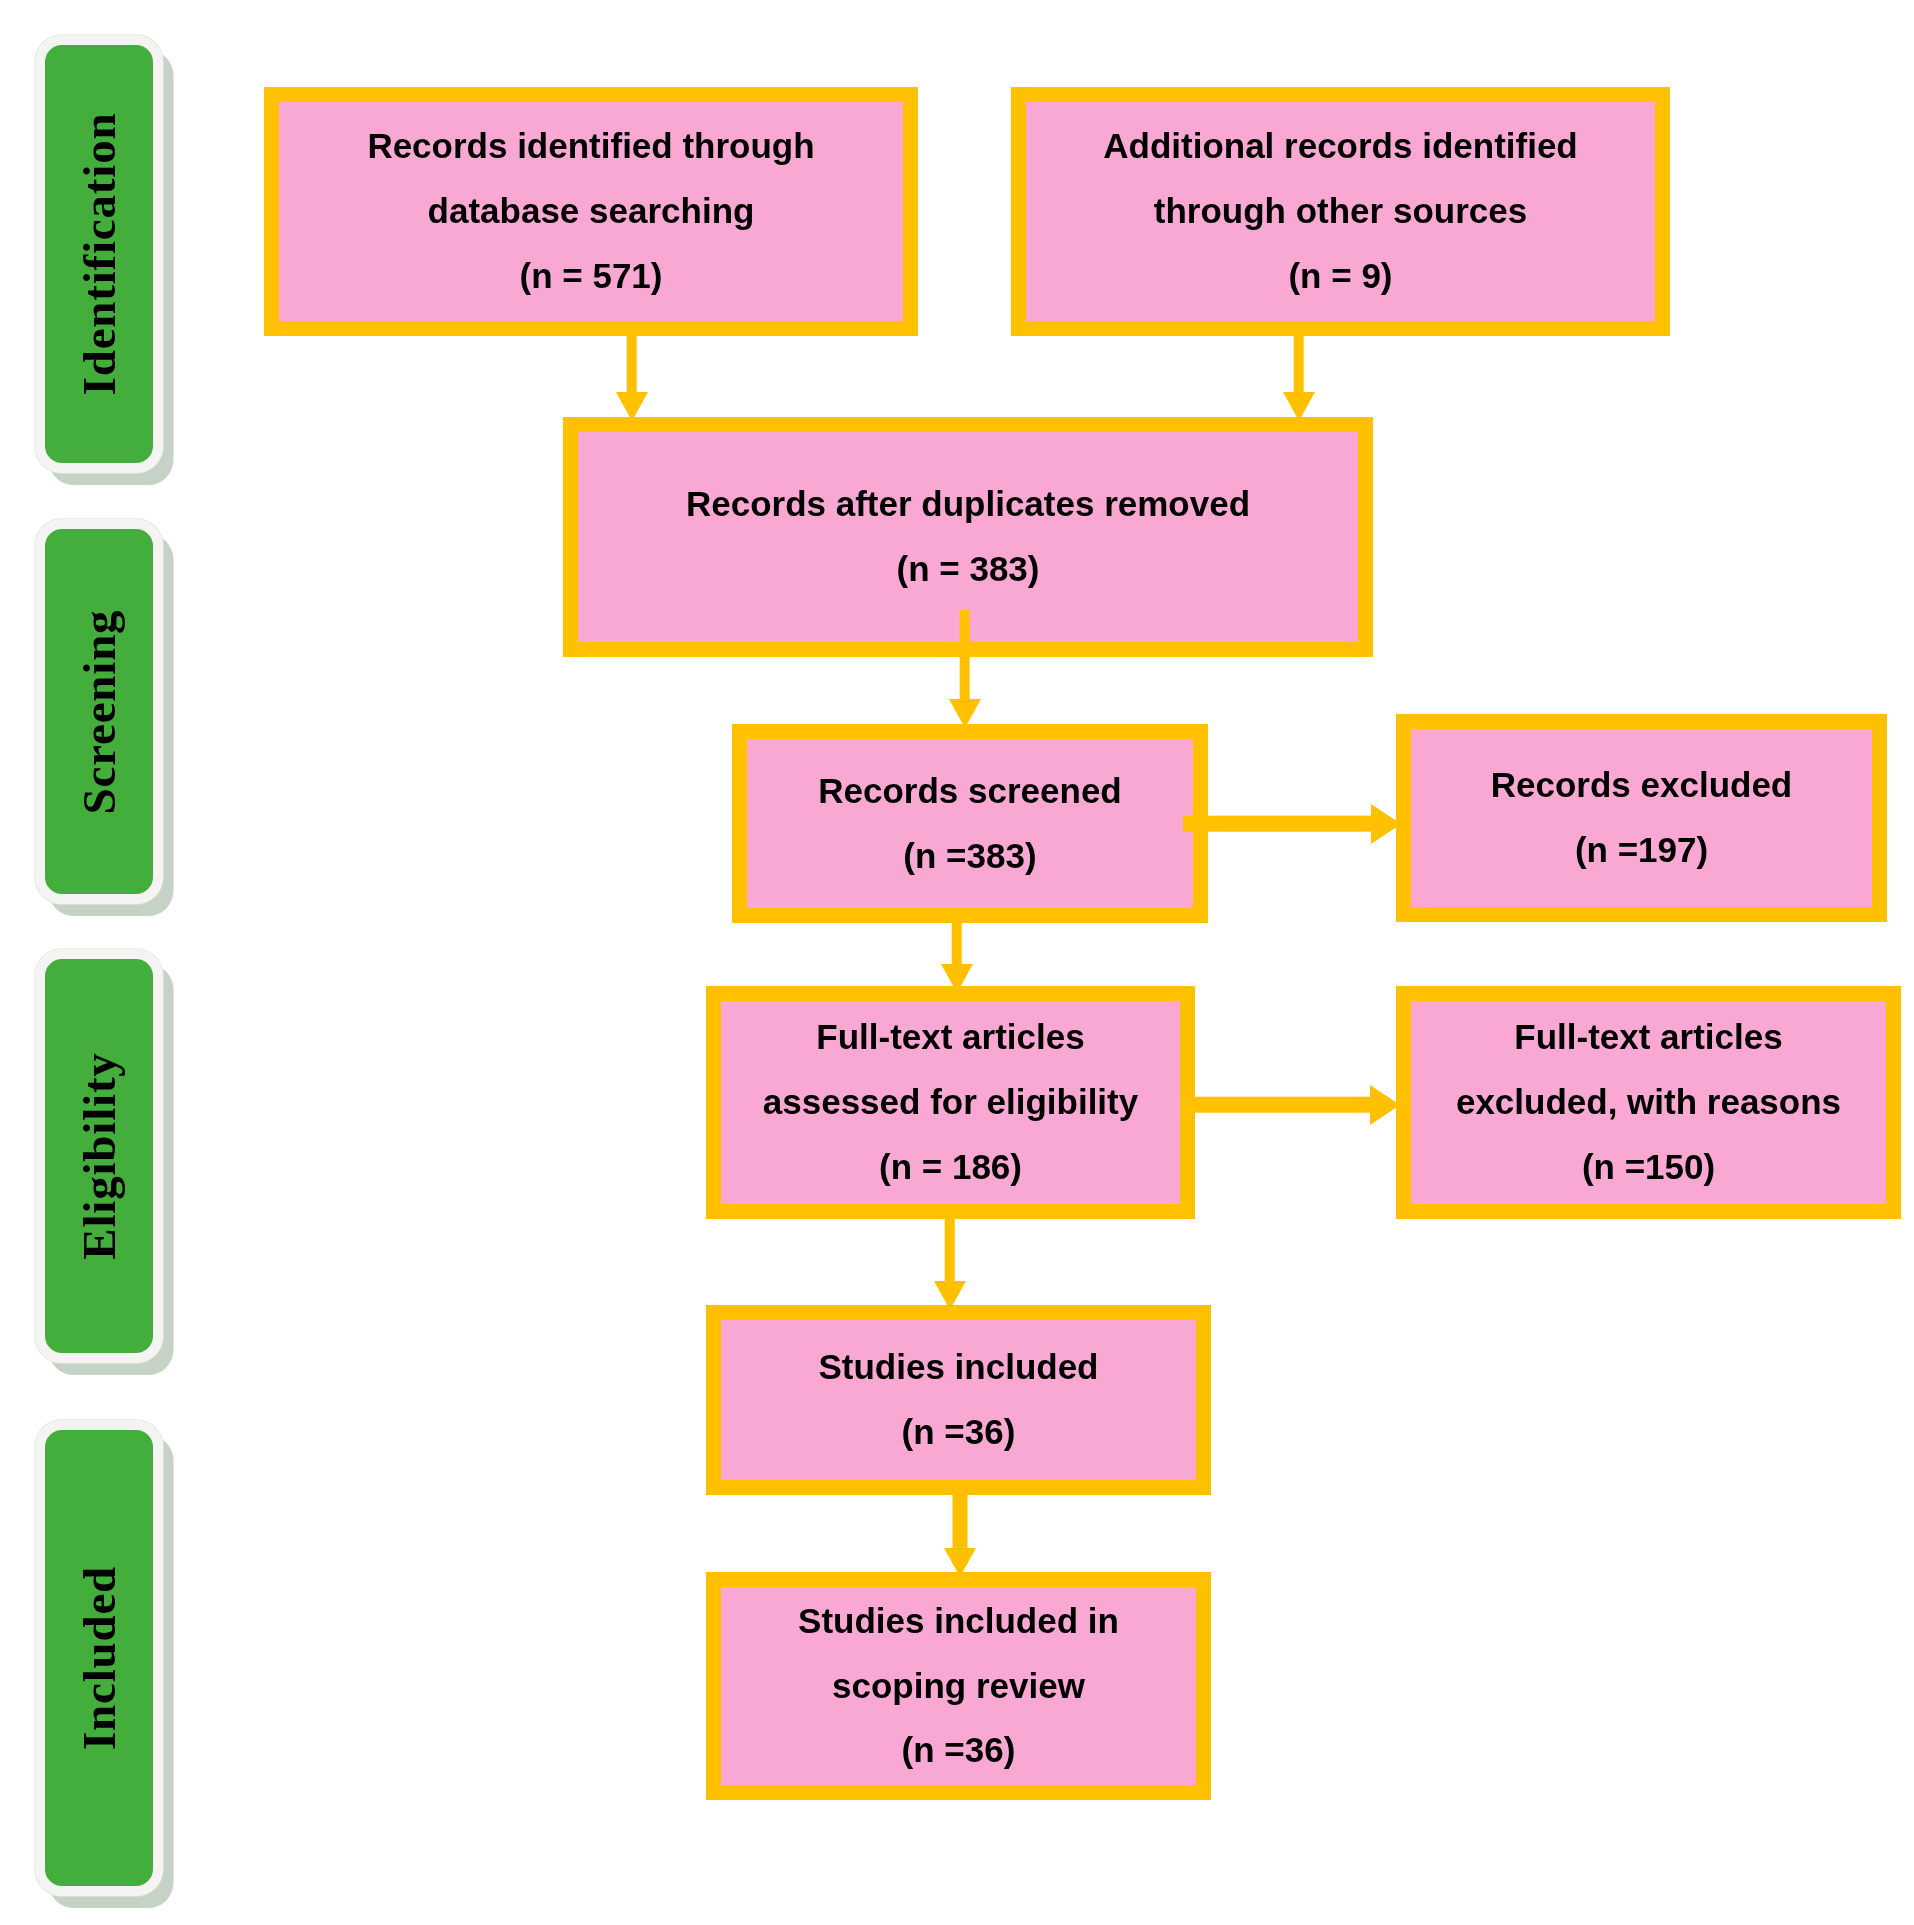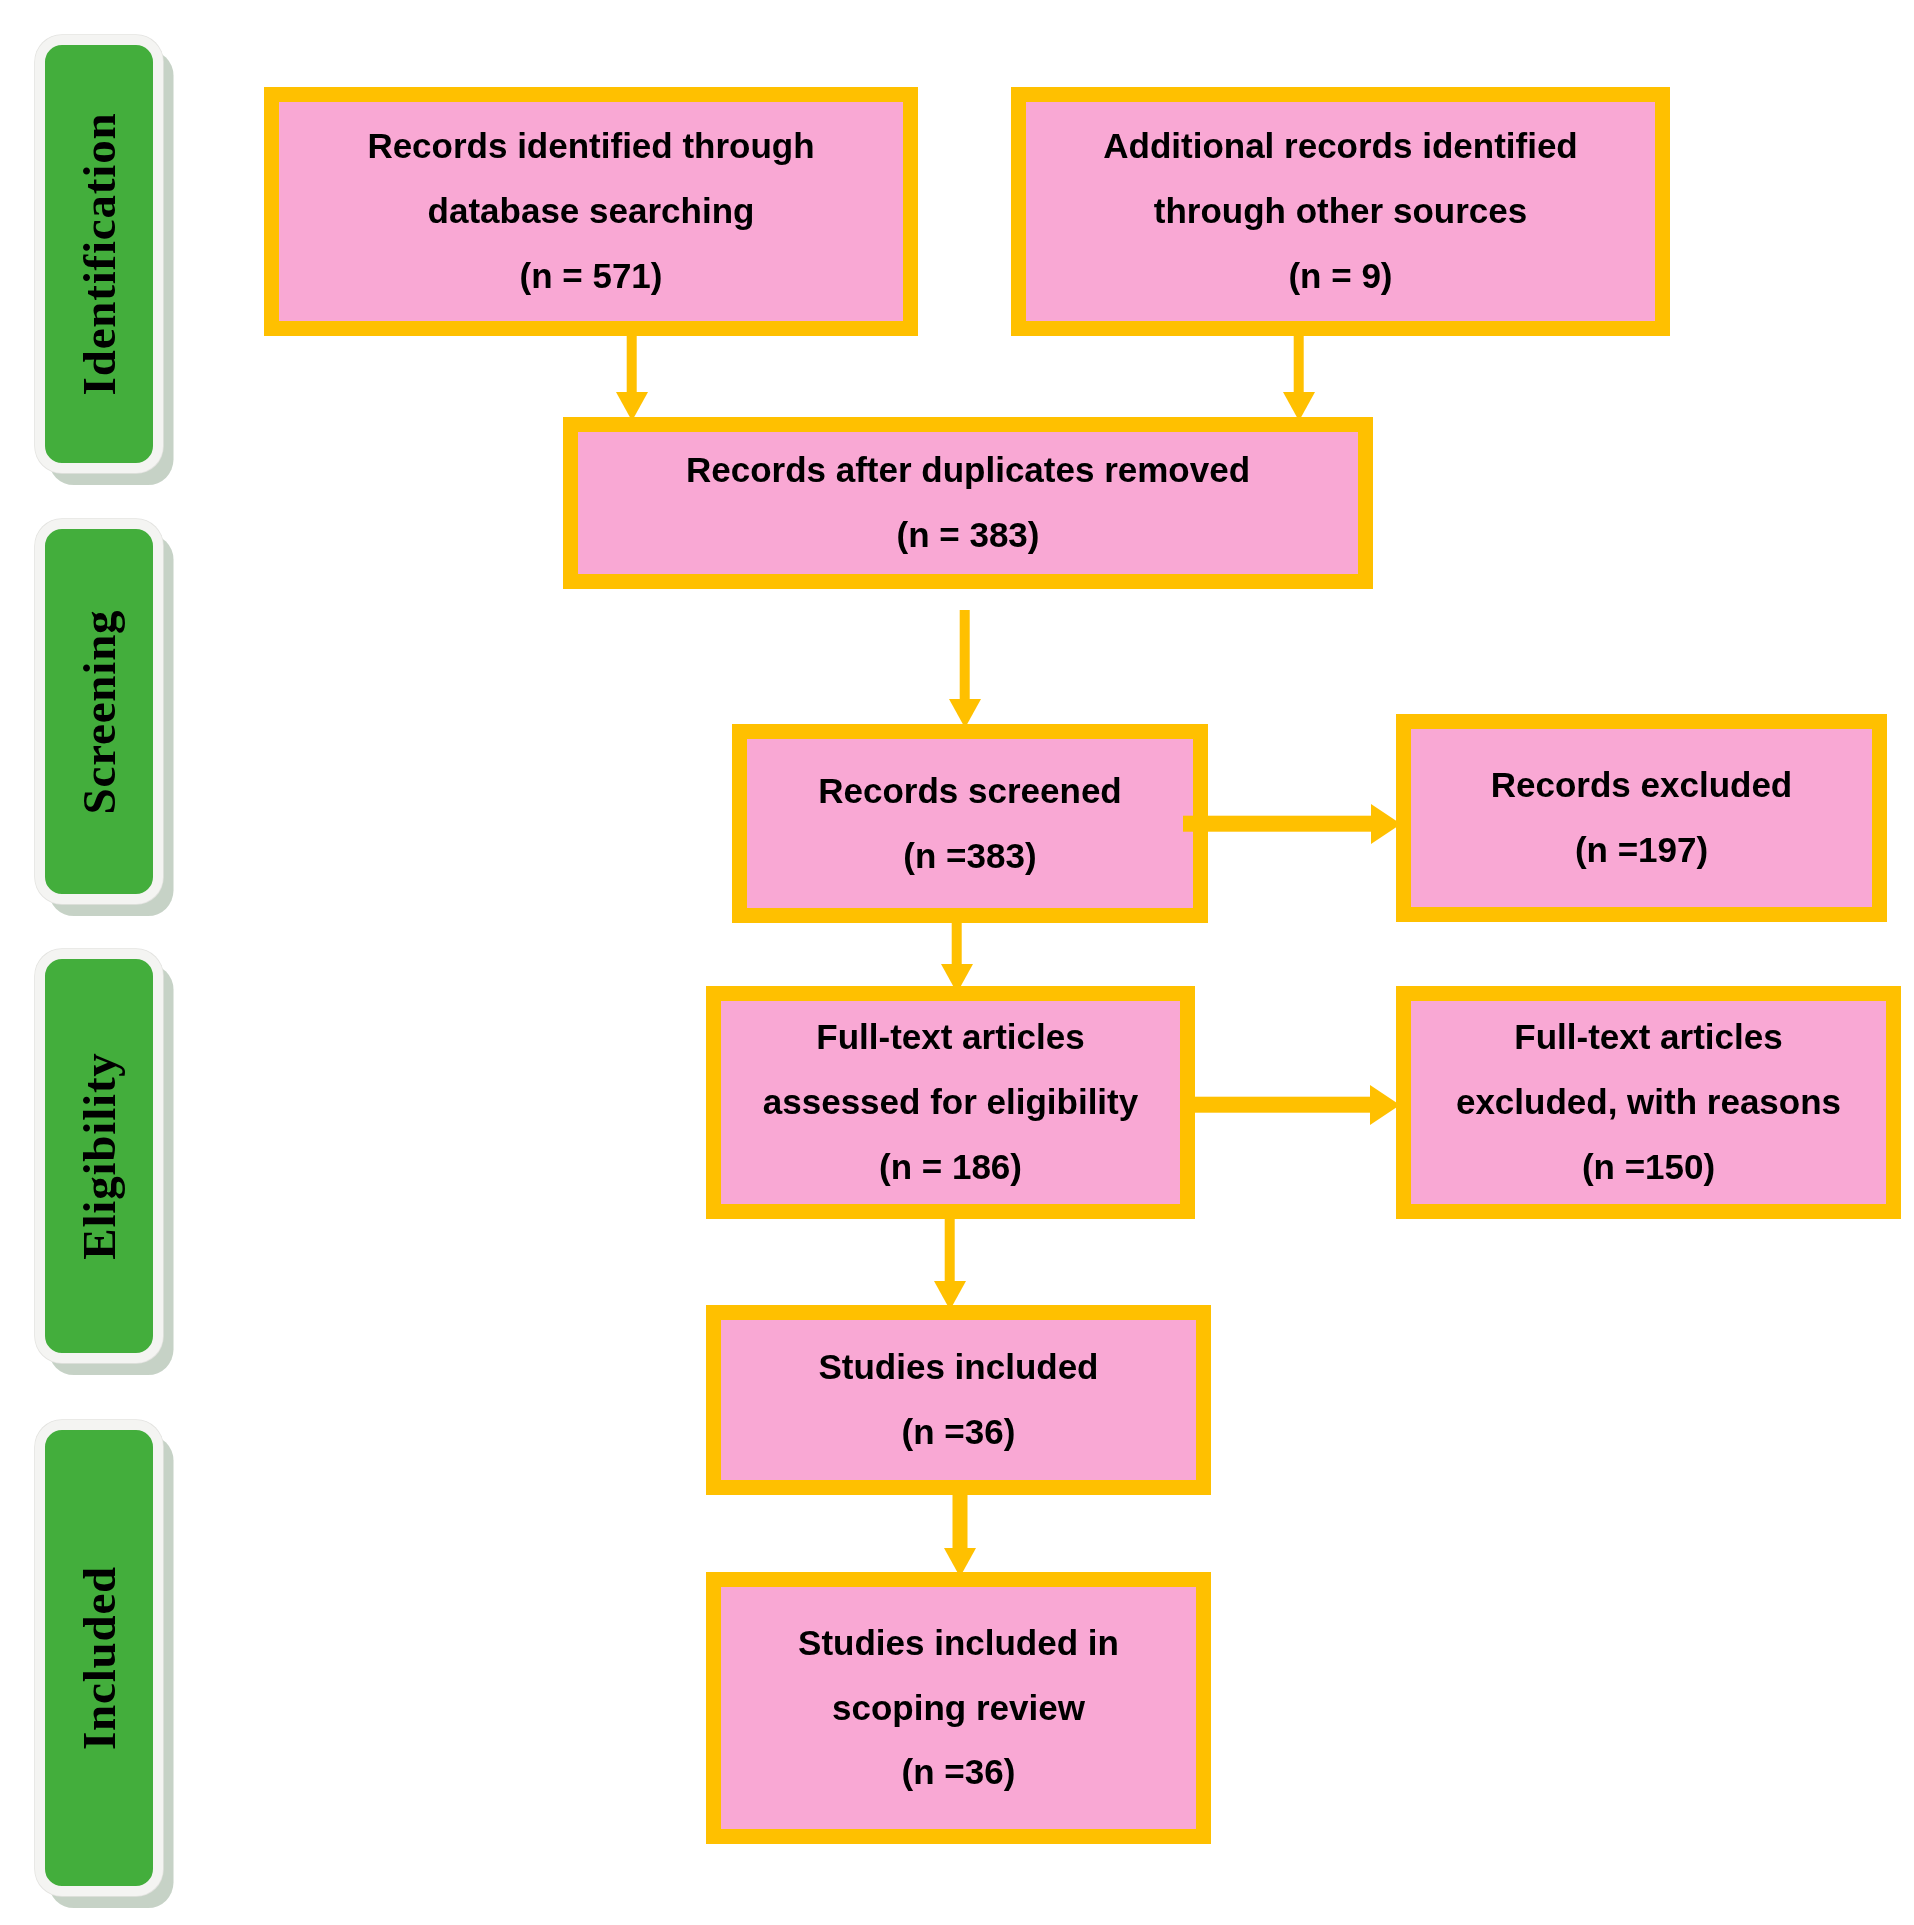--- a/index.html
+++ b/index.html
@@ -55,27 +55,27 @@
     white-space: pre-line;
     text-align: center;
     font-weight: bold;
     font-size: 35px;
     line-height: 1.85;
     color: #000;
     padding: 0 7.6px;
   }
   #b-identified { left: 264px;  top: 87px;  width: 654px;  height: 249px; }
   #b-additional { left: 1011px; top: 87px;  width: 659px;  height: 249px; }
-  #b-duplicates { left: 563px;  top: 417px;  width: 810px; height: 172px; }
+  #b-duplicates { left: 563px;  top: 417px;  width: 810px; height: 240px; }
   #b-screened   { left: 710px;  top: 724px;  width: 476px;  height: 199px; margin-left: 22px; }
   #b-excluded   { left: 1396px; top: 714px;  width: 491px;  height: 208px; }
   #b-fulltext   { left: 706px;  top: 986px; width: 489px;  height: 233px; }
   #b-ft-excl    { left: 1396px; top: 986px; width: 505px;  height: 233px; }
   #b-studies    { left: 706px;  top: 1305px; width: 505px;  height: 190px; }
-  #b-scoping    { left: 706px;  top: 1572px; width: 505px;  height: 272px; }
+  #b-scoping    { left: 706px;  top: 1572px; width: 505px;  height: 228px; }
 
   
   .varrow { position: absolute; width: 33px; }
   .vline {
     position: absolute;
     left: 50%; transform: translateX(-50%);
     top: 0; bottom: 26px;
     width: 10.6px;
     background: var(--gold, #FFC000);
   }

